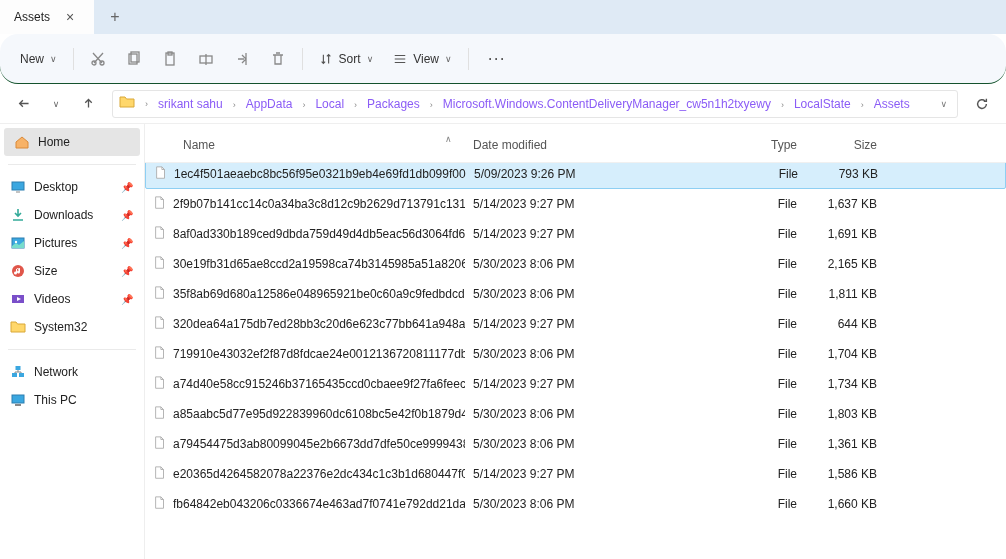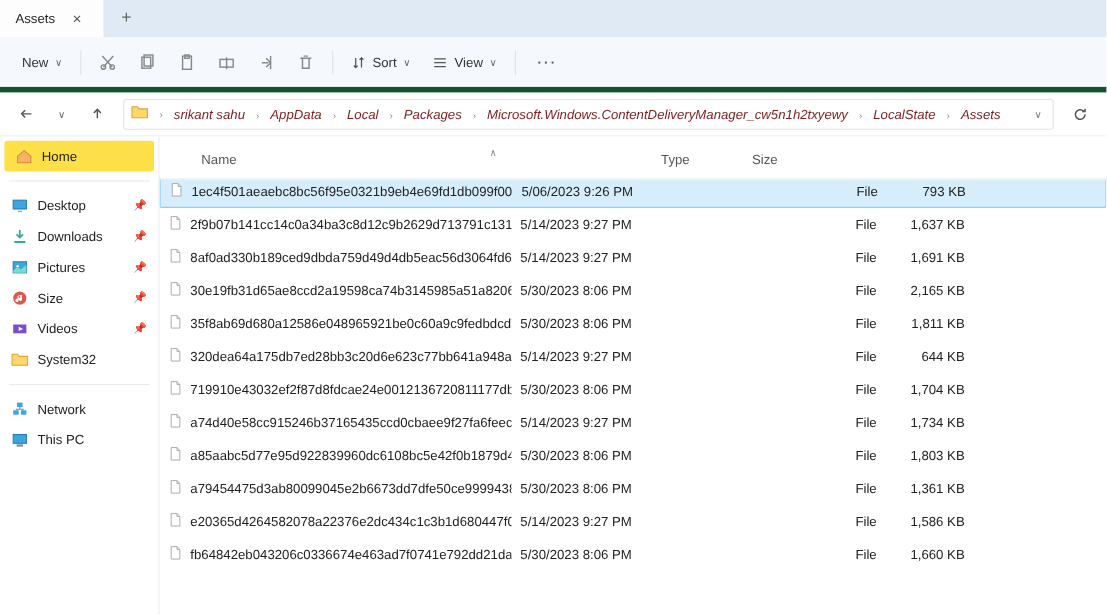--- a/index.html
+++ b/index.html
@@ -4,46 +4,46 @@
 <style>
 * { margin: 0; padding: 0; box-sizing: border-box; font-family: "Segoe UI", Arial, sans-serif; }
 body { background: #fff; font-size: 12px; color: #222; width: 1006px; height: 559px; overflow: hidden; }
 
 .tabs { height: 34px; background: #dfeaf5; display: flex; align-items: stretch; }
 .tab { display: flex; align-items: center; gap: 10px; padding: 0 14px; font-size: 12px; }
 .tab.active { background: #fdfdfd; }
 .tab-close { font-size: 14px; color: #555; cursor: pointer; padding: 2px 6px; }
 .tab-new { display: flex; align-items: center; padding: 0 16px; color: #666; font-size: 16px; }
 
-.toolbar { height: 50px; background: #f5f8fc; border-bottom: 5px solid #14532d; display: flex; align-items: center; padding: 0 10px; }
+.toolbar { height: 50px; background: #f5f8fc; border-bottom: 1px solid #14532d; display: flex; align-items: center; padding: 0 10px; border-radius: 18px; }
 .new-btn { display: flex; align-items: center; gap: 6px; padding: 6px 10px; color: #333; }
 .chev { font-size: 9px; color: #666; }
 .tbicon { width: 36px; display: flex; justify-content: center; color: #888; font-size: 15px; }
 .tbicon svg { width: 16px; height: 16px; stroke: #888; fill: none; stroke-width: 1.3; }
 .sep { width: 1px; height: 22px; background: #e0e0e0; margin: 0 6px; }
 .sortview { display: flex; align-items: center; gap: 6px; padding: 0 10px; color: #333; justify-content: flex-end; }
 .sortview svg { width: 14px; height: 14px; stroke: #555; fill: none; stroke-width: 1.3; }
 .more { padding: 0 14px; letter-spacing: 2px; font-weight: bold; color: #555; }
 
 .addrbar { height: 40px; display: flex; align-items: center; padding: 0 10px; gap: 4px; border-bottom: 1px solid #efefef; }
 .navbtn { width: 28px; display: flex; justify-content: center; color: #555; }
 .navbtn svg { width: 13px; height: 13px; stroke: #555; fill: none; stroke-width: 1.6; }
 .crumbbox { flex: 1; display: flex; align-items: center; height: 28px; border: 1px solid #e5e5e5; border-radius: 3px; padding: 0 6px; margin: 0 6px; overflow: hidden; }
 .crumb-folder { margin-right: 6px; }
 .crumb-folder svg { width: 16px; height: 16px; }
 .crumb-chev { color: #888; font-size: 9px; padding: 0 4px; }
-.crumb { padding: 2px 6px; white-space: nowrap; color: #7f1d1d; font-style: italic; }
+.crumb { padding: 2px 6px; white-space: nowrap; color: #8b5cf6; }
 .crumb-down { margin-left: auto; color: #777; font-size: 9px; padding: 0 4px; }
 .refresh svg { width: 14px; height: 14px; stroke: #555; fill: none; stroke-width: 1.6; }
 
 .main { display: flex; height: calc(559px - 34px - 50px - 40px); }
 .sidebar { width: 145px; border-right: 1px solid #eee; padding: 4px 0; }
 .side-sep { height: 1px; background: #eaeaea; margin: 8px 8px; }
 .side-item { display: flex; align-items: center; padding: 6px 10px; gap: 8px; position: relative; }
-.side-item.active { background: #fde047; border-radius: 3px; margin: 0 4px; }
+.side-item.active { background: #e5e5e5; border-radius: 3px; margin: 0 4px; }
 .side-item .pin { position: absolute; right: 10px; color: #888; font-size: 10px; }
 .side-icon { width: 16px; height: 16px; display: flex; align-items: center; justify-content: center; }
 .side-icon svg { width: 16px; height: 16px; }
 
 .filearea { flex: 1; overflow: auto; }
 .file-header { display: flex; padding: 6px 0; border-bottom: 1px solid #f0f0f0; color: #555; font-size: 12px; position: sticky; top: 4px; background: #fff; }
 .col { padding: 4px 8px; overflow: hidden; text-overflow: ellipsis; white-space: nowrap; }
 .col-name { width: 320px; display: flex; align-items: center; gap: 6px; }
 .col-date { width: 170px; }
 .col-type { width: 170px; text-align: right; }
@@ -284,32 +284,33 @@
         </div>
       </div>
   </div>
 
   <div class="filearea">
     <div class="file-header" style="position:relative">
       <div class="col col-name">
           <span style="padding-left:30px">Name</span>
         </div>
       <span class="sort-ind">∧</span>
+      <div class="col col-date">Date modified</div>
       <div class="col col-type">Type</div>
       <div class="col col-size">Size</div>
     </div>
     <div id="file-rows">
         <div class="file-row selected">
     <div class="col col-name">
             <span class="file-icon"><svg viewBox="0 0 16 16">
                 <use href="#i-file"></use>
               </svg></span>
             <span>1ec4f501aeaebc8bc56f95e0321b9eb4e69fd1db099f002...</span>
           </div>
-    <div class="col col-date">5/06/2023 9:26 PM</div>
+    <div class="col col-date">5/09/2023 9:26 PM</div>
     <div class="col col-type">File</div>
     <div class="col col-size">793 KB</div>
         </div>
         <div class="file-row">
     <div class="col col-name">
             <span class="file-icon"><svg viewBox="0 0 16 16">
                 <use href="#i-file"></use>
               </svg></span>
             <span>2f9b07b141cc14c0a34ba3c8d12c9b2629d713791c1315...</span>
           </div>

